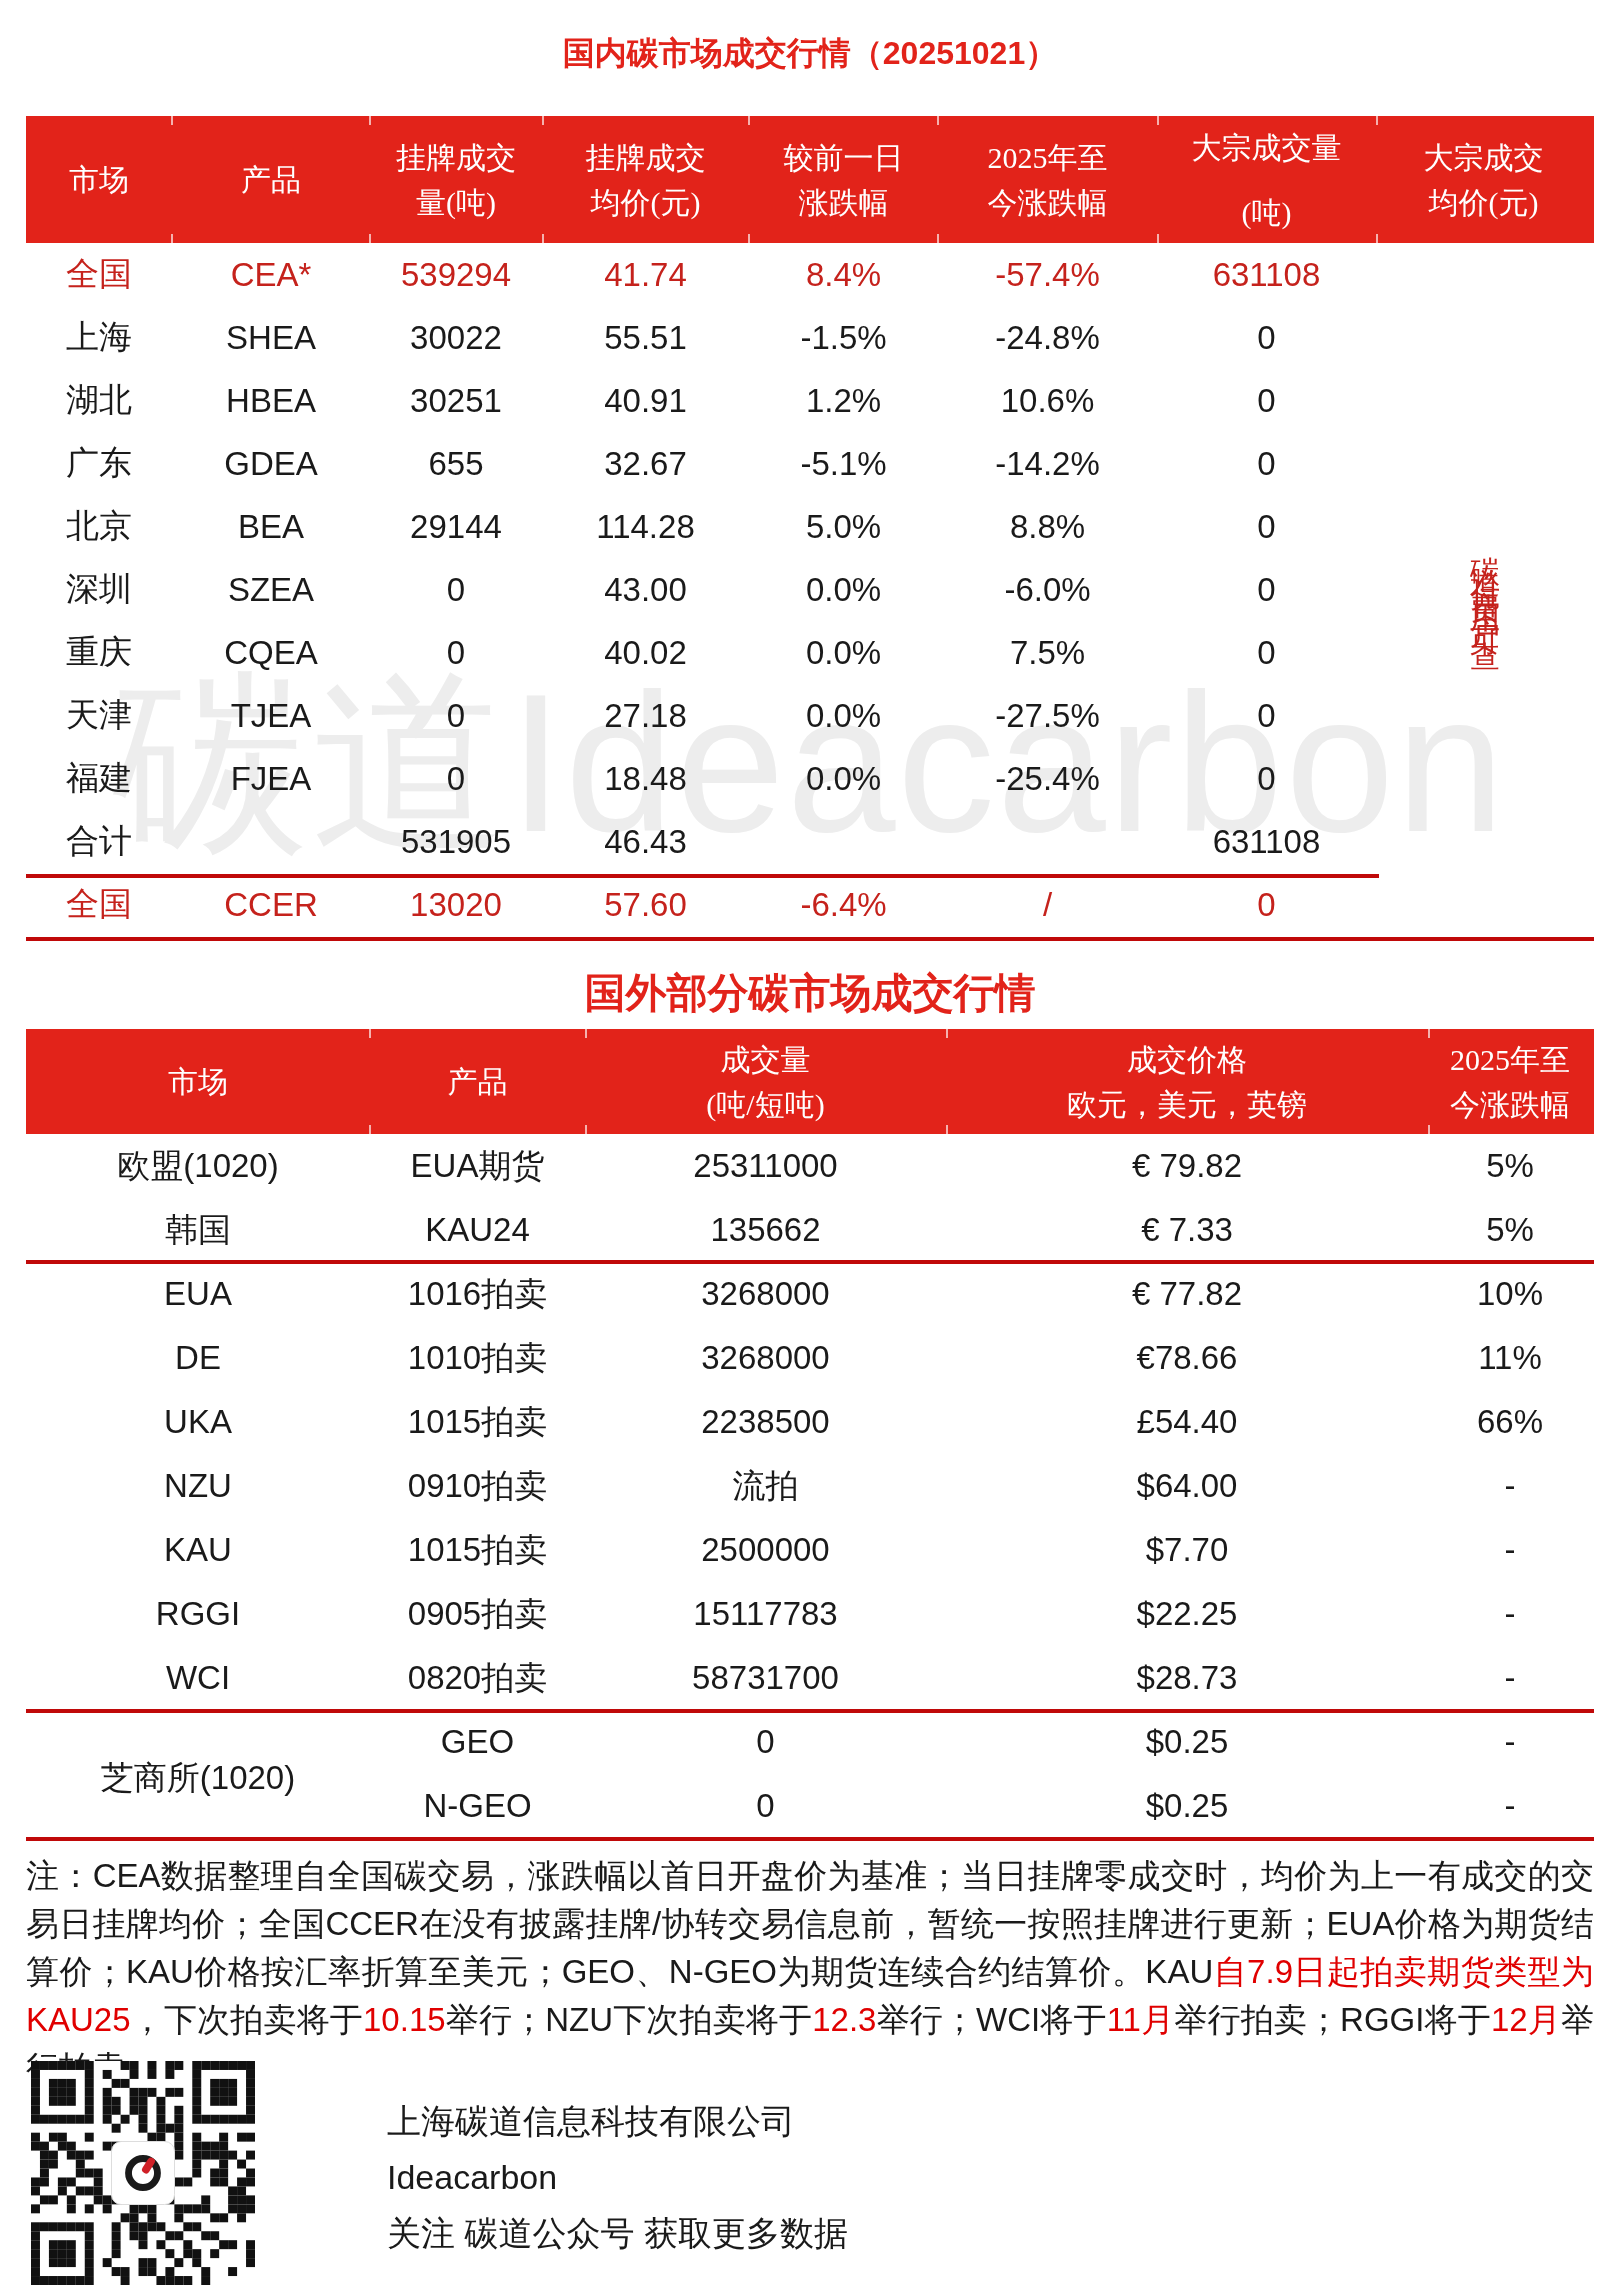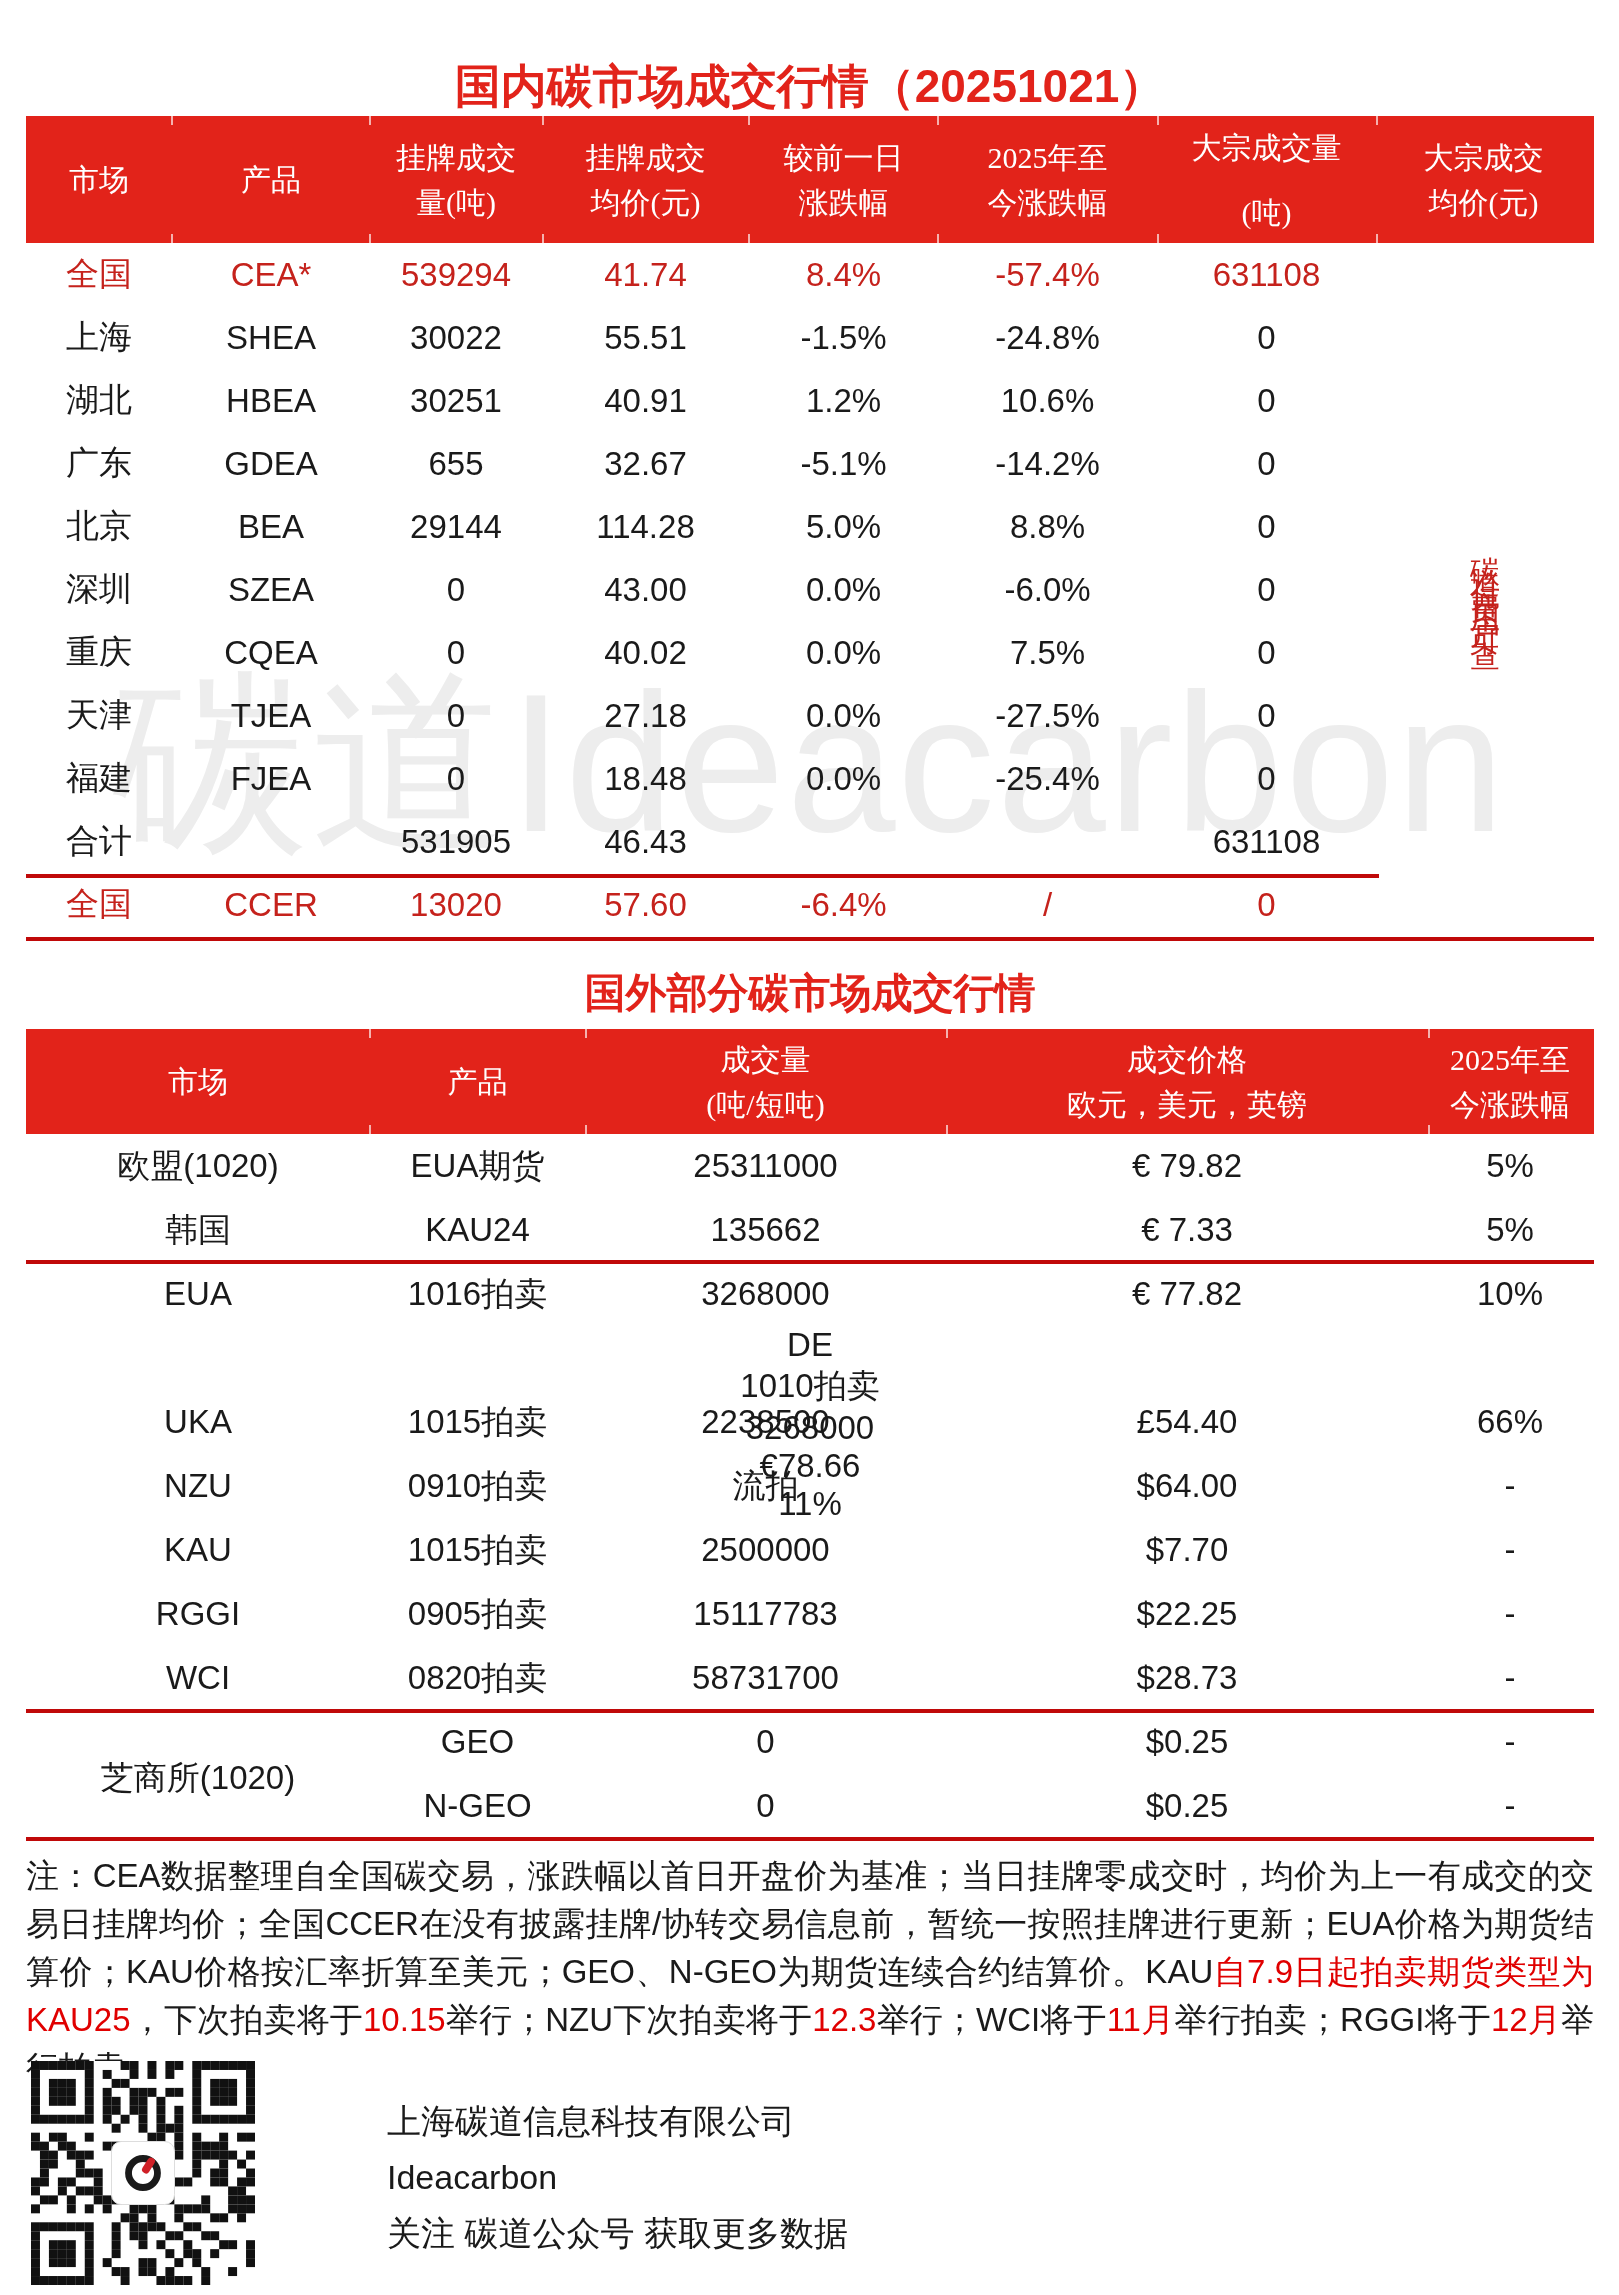--- a/index.html
+++ b/index.html
@@ -7,21 +7,21 @@
   }
   *{margin:0;padding:0;box-sizing:border-box;}
   html,body{background:#fff;}
   body{width:1620px;height:2295px;position:relative;overflow:hidden;
        font-family:"Liberation Sans","DejaVu Sans",sans-serif;color:var(--ink);}
   .watermark{position:absolute;top:633px;left:50%;transform:translateX(-50%);
        font-size:196px;color:var(--wm);white-space:nowrap;z-index:0;letter-spacing:1.7px;
        font-family:"Liberation Sans",sans-serif;}
   .title{position:absolute;left:0;width:100%;text-align:center;color:var(--red);
        font-weight:bold;font-family:"Liberation Sans",sans-serif;z-index:1;}
-  #title1{top:56px;font-size:46px;}
+  #title1{top:32px;font-size:32px;}
   #title2{top:966px;font-size:41px;}
   .band{position:absolute;left:26px;width:1568px;background:var(--red);display:flex;z-index:1;}
   #t1-header{top:116px;height:127px;}
   #t2-header{top:1029px;height:105px;}
   .band .hcell{display:flex;flex-direction:column;justify-content:center;align-items:center;
        color:#fff;font-size:30px;line-height:1.5;text-align:center;
        font-family:"Liberation Serif","DejaVu Serif",serif;}
   .band .tick{position:absolute;width:1.7px;height:8.6px;background:rgba(255,255,255,0.65);}
   .rows{position:absolute;left:26px;width:1568px;z-index:1;}
   #t1-rows{top:243px;}
@@ -263,21 +263,21 @@
       <div class="cell" style="width: 482px;">€ 7.33</div>
       <div class="cell" style="width: 164px;">5%</div>
     </div>
     <div class="trow" style="height: 64px;">
       <div class="cell" style="width: 344px;">EUA</div>
       <div class="cell" style="width: 215px;">1016拍卖</div>
       <div class="cell" style="width: 361px;">3268000</div>
       <div class="cell" style="width: 482px;">€ 77.82</div>
       <div class="cell" style="width: 164px;">10%</div>
     </div>
-    <div class="trow" style="height: 64px; flex-direction: column;">
+    <div class="trow" style="height: 64px;">
       <div class="cell" style="width: 344px;">DE</div>
       <div class="cell" style="width: 215px;">1010拍卖</div>
       <div class="cell" style="width: 361px;">3268000</div>
       <div class="cell" style="width: 482px;">€78.66</div>
       <div class="cell" style="width: 164px;">11%</div>
     </div>
     <div class="trow" style="height: 64px;">
       <div class="cell" style="width: 344px;">UKA</div>
       <div class="cell" style="width: 215px;">1015拍卖</div>
       <div class="cell" style="width: 361px;">2238500</div>

